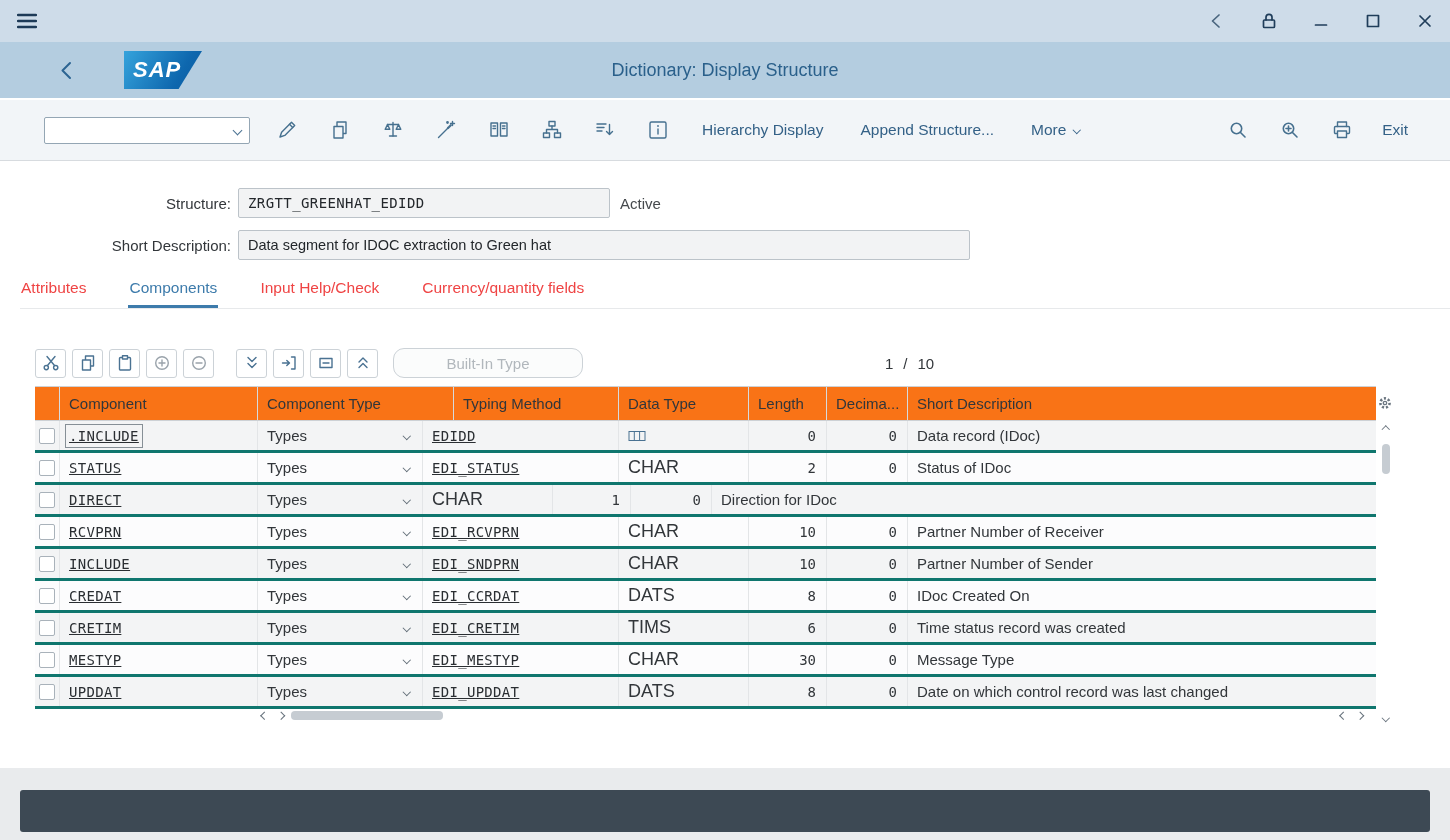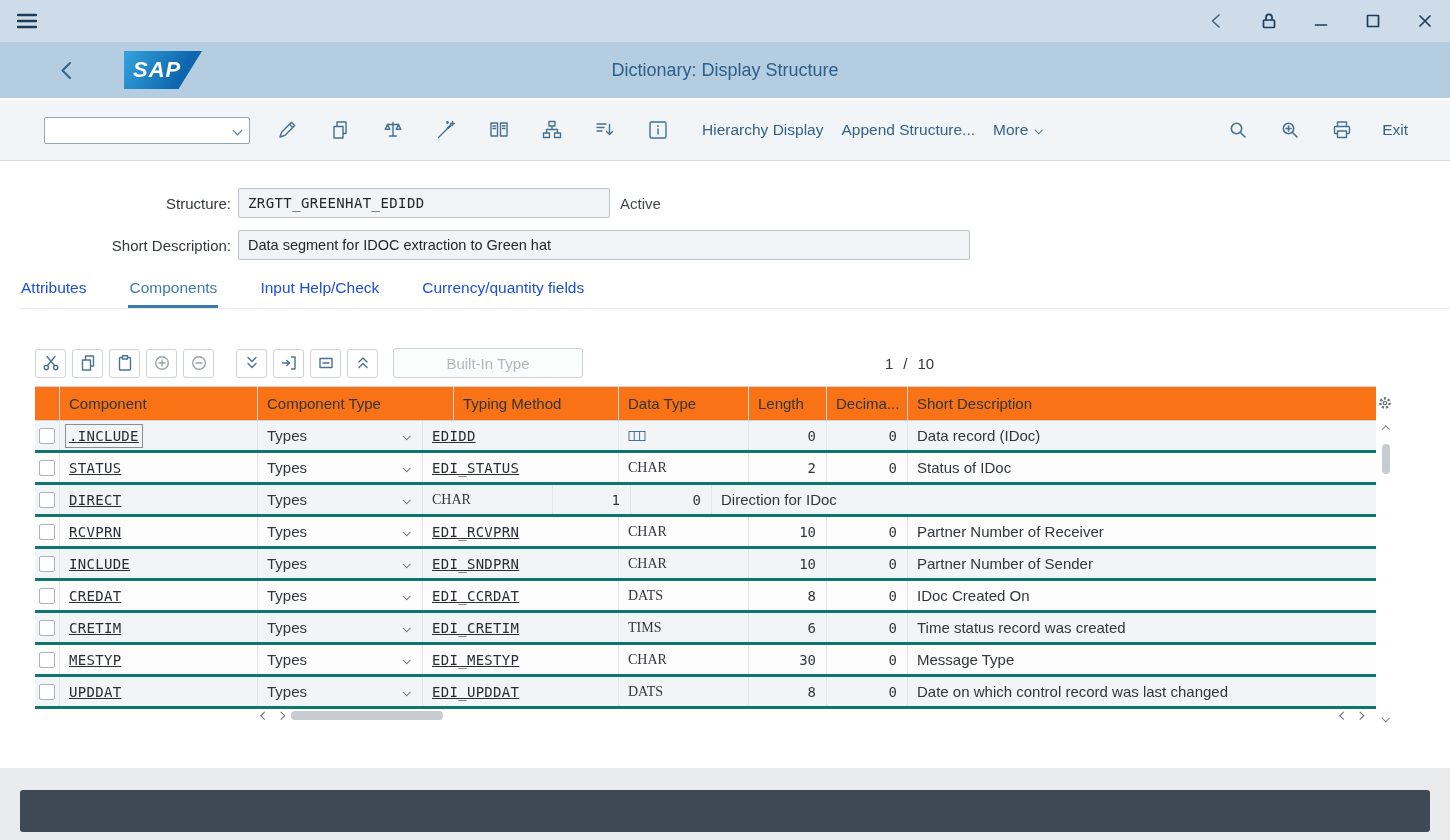--- a/index.html
+++ b/index.html
@@ -23,21 +23,21 @@
   .saplogo{margin-left:46px;width:78px;height:38px;background:linear-gradient(120deg,#35a3dc,#0e67ae 70%,#0a5ba0);clip-path:polygon(0 0,100% 0,70% 100%,0 100%);color:#fff;font-style:italic;font-weight:bold;font-size:22px;display:flex;align-items:center;padding-left:9px;letter-spacing:1px;position:relative;z-index:2}
 
   
   .toolbar{position:absolute;top:98px;left:0;right:0;height:63px;background:#f2f5f8;border-top:2px solid #fff;border-bottom:1px solid #d7dbdf;display:flex;align-items:center;padding:0 42px 0 44px}
   .cmdbox{width:206px;height:27px;background:#fff;border:1px solid #94a6b4;border-radius:2px;display:flex;align-items:center;flex:none}
   .cmdinput{flex:1;border:none;outline:none;height:100%;padding:0 6px;font:14px "Liberation Sans",sans-serif;background:transparent;min-width:0}
   .cmdchev{width:24px;display:flex;align-items:center;justify-content:center;color:#4a7292;cursor:pointer}
   .tbicons{display:flex;align-items:center;gap:30px;margin-left:25px}
   .tbicon{width:23px;height:23px;display:flex;align-items:center;justify-content:center;cursor:pointer;flex:none}
   .tbicon svg{fill:none;stroke:#46708f;stroke-width:1.4;stroke-linecap:round;stroke-linejoin:round}
-  .tbtexts{display:flex;align-items:center;gap:18px;margin-left:33px}
+  .tbtexts{display:flex;align-items:center;gap:37px;margin-left:33px}
   .tbtext{background:none;border:none;color:#346187;font-size:15.5px;font-family:inherit;cursor:pointer;display:flex;align-items:center;gap:8px;white-space:nowrap}
   .tbright{margin-left:auto;display:flex;align-items:center;gap:29px}
 
   .chev{display:inline-block;width:7px;height:7px;border-right:1.5px solid currentColor;border-bottom:1.5px solid currentColor;transform:rotate(45deg)}
   .chev.sm{width:5.5px;height:5.5px}
   .chev.up{transform:rotate(-135deg)}
   .chev.left{transform:rotate(135deg)}
   .chev.right{transform:rotate(-45deg)}
 
   
@@ -48,31 +48,31 @@
   .finput{height:30px;background:#f2f3f4;border:1px solid #bcc3c9;border-radius:2px;display:flex;align-items:center;padding:0 9px;overflow:hidden}
   .finput.structure{width:372px}
   .finput.shortdesc{width:732px}
   .mono{font-family:"DejaVu Sans Mono",monospace}
   .fvalue{font-size:14px;color:#23272b;letter-spacing:.4px;white-space:nowrap}
   .fvalue.sans{font-family:"Liberation Sans",sans-serif;letter-spacing:0;font-size:14.5px}
   .activetext{margin-left:10px;font-size:15px;color:#45494d}
 
   
   .tabs{display:flex;gap:41px;margin:16px 0 0 20px;border-bottom:1px solid #e7e9eb;height:33px}
-  .tab{font-size:15.5px;color:#1d4ed8;cursor:pointer;padding:3px 1px 0;white-space:nowrap}
+  .tab{font-size:15.5px;color:#ef4444;cursor:pointer;padding:3px 1px 0;white-space:nowrap}
   .tab.active{color:#3d7bab;border-bottom:3px solid #3d7bab}
 
   
   .grid{margin:38px 0 0 35px;width:1358px;position:relative}
   .gridbar{display:flex;align-items:center;gap:6px;height:32px;position:relative;margin-bottom:7px}
   .gbtn{width:31px;height:29px;background:#fff;border:1px solid #ccd2d7;border-radius:3px;display:flex;align-items:center;justify-content:center;cursor:pointer;padding:0;flex:none}
   .gbtn svg{fill:none;stroke:#4a7292;stroke-width:1.4;stroke-linecap:round;stroke-linejoin:round}
   .gbtn.gray svg{stroke:#9aa3ab}
   .gap{width:10px;flex:none}
-  .builtin{margin-left:9px;width:190px;height:30px;background:#fbfcfc;border:1px solid #ccd2d7;border-radius:3px;color:#b1b7bc;font-size:15px;font-family:inherit;flex:none}
+  .builtin{margin-left:9px;width:190px;height:30px;background:#fbfcfc;border:1px solid #ccd2d7;border-radius:11px;color:#b1b7bc;font-size:15px;font-family:inherit;flex:none}
   .pagepos{position:absolute;left:850px;top:0;height:32px;display:flex;align-items:center;gap:10px;font-size:15px;color:#32363a}
 
   .tablewrap{position:relative;width:1358px}
   .thead{display:flex;width:1341px;height:35px;background:#f97316;border-top:1px solid #cdd1d5;border-bottom:1px solid #cdd1d5}
   .hcell{display:flex;align-items:center;font-size:15px;color:#32363a;border-right:1px solid #d6dadd;padding-left:9px;overflow:hidden;white-space:nowrap;cursor:pointer}
   .hcell:last-child{border-right:none}
   .c-check{width:25px;padding-left:0;flex:none}
   .c-comp{width:198px;flex:none}
   .c-typ{width:165px;flex:none}
   .c-ctype{width:196px;flex:none}
@@ -84,21 +84,21 @@
   .trow{display:flex;height:32px;border-bottom:3px solid #0f766e}
   .trow:nth-child(odd){background:#f3f4f5}
   .trow:nth-child(even){background:#fcfcfd}
   .cell{display:flex;align-items:center;border-right:1px solid #e3e5e7;padding-left:9px;font-size:15px;color:#32363a;overflow:hidden;white-space:nowrap}
   .cell:last-child{border-right:none}
   .cell.c-check{justify-content:center;padding-left:0}
   .cb{width:16px;height:16px;border:1px solid #a9b2ba;border-radius:2px;background:#fff;cursor:pointer}
   .lnk{color:#2a2e32;text-decoration:underline;cursor:pointer;font-size:14px;letter-spacing:.3px}
   .lnk.mono{font-size:14px}
   .lnk.focused{outline:1px solid #868f96;outline-offset:3px}
-  .cell.monocell{font-family:Liberation Serif, serif;font-size:14px}
+  .cell.monocell{font-family:Liberation Sans, sans-serif;font-size:18px}
   .cell.num{justify-content:flex-end;padding-right:10px;font-family:"DejaVu Sans Mono",monospace;font-size:14px}
   .typtext{font-size:15px;color:#32363a}
   .typchev{margin-left:auto;margin-right:13px;color:#5e6a74}
   .sticon{display:flex;align-items:center}
   .sticon svg{fill:none;stroke:#4a7292;stroke-width:1}
 
   .gear{position:absolute;top:9px;right:0;width:17px;display:flex;justify-content:center;cursor:pointer}
 
   .vscroll{position:absolute;top:36px;right:0;bottom:0;width:14px;display:flex;flex-direction:column;align-items:center}
   .vchev{position:absolute;color:#68737d;cursor:pointer}

